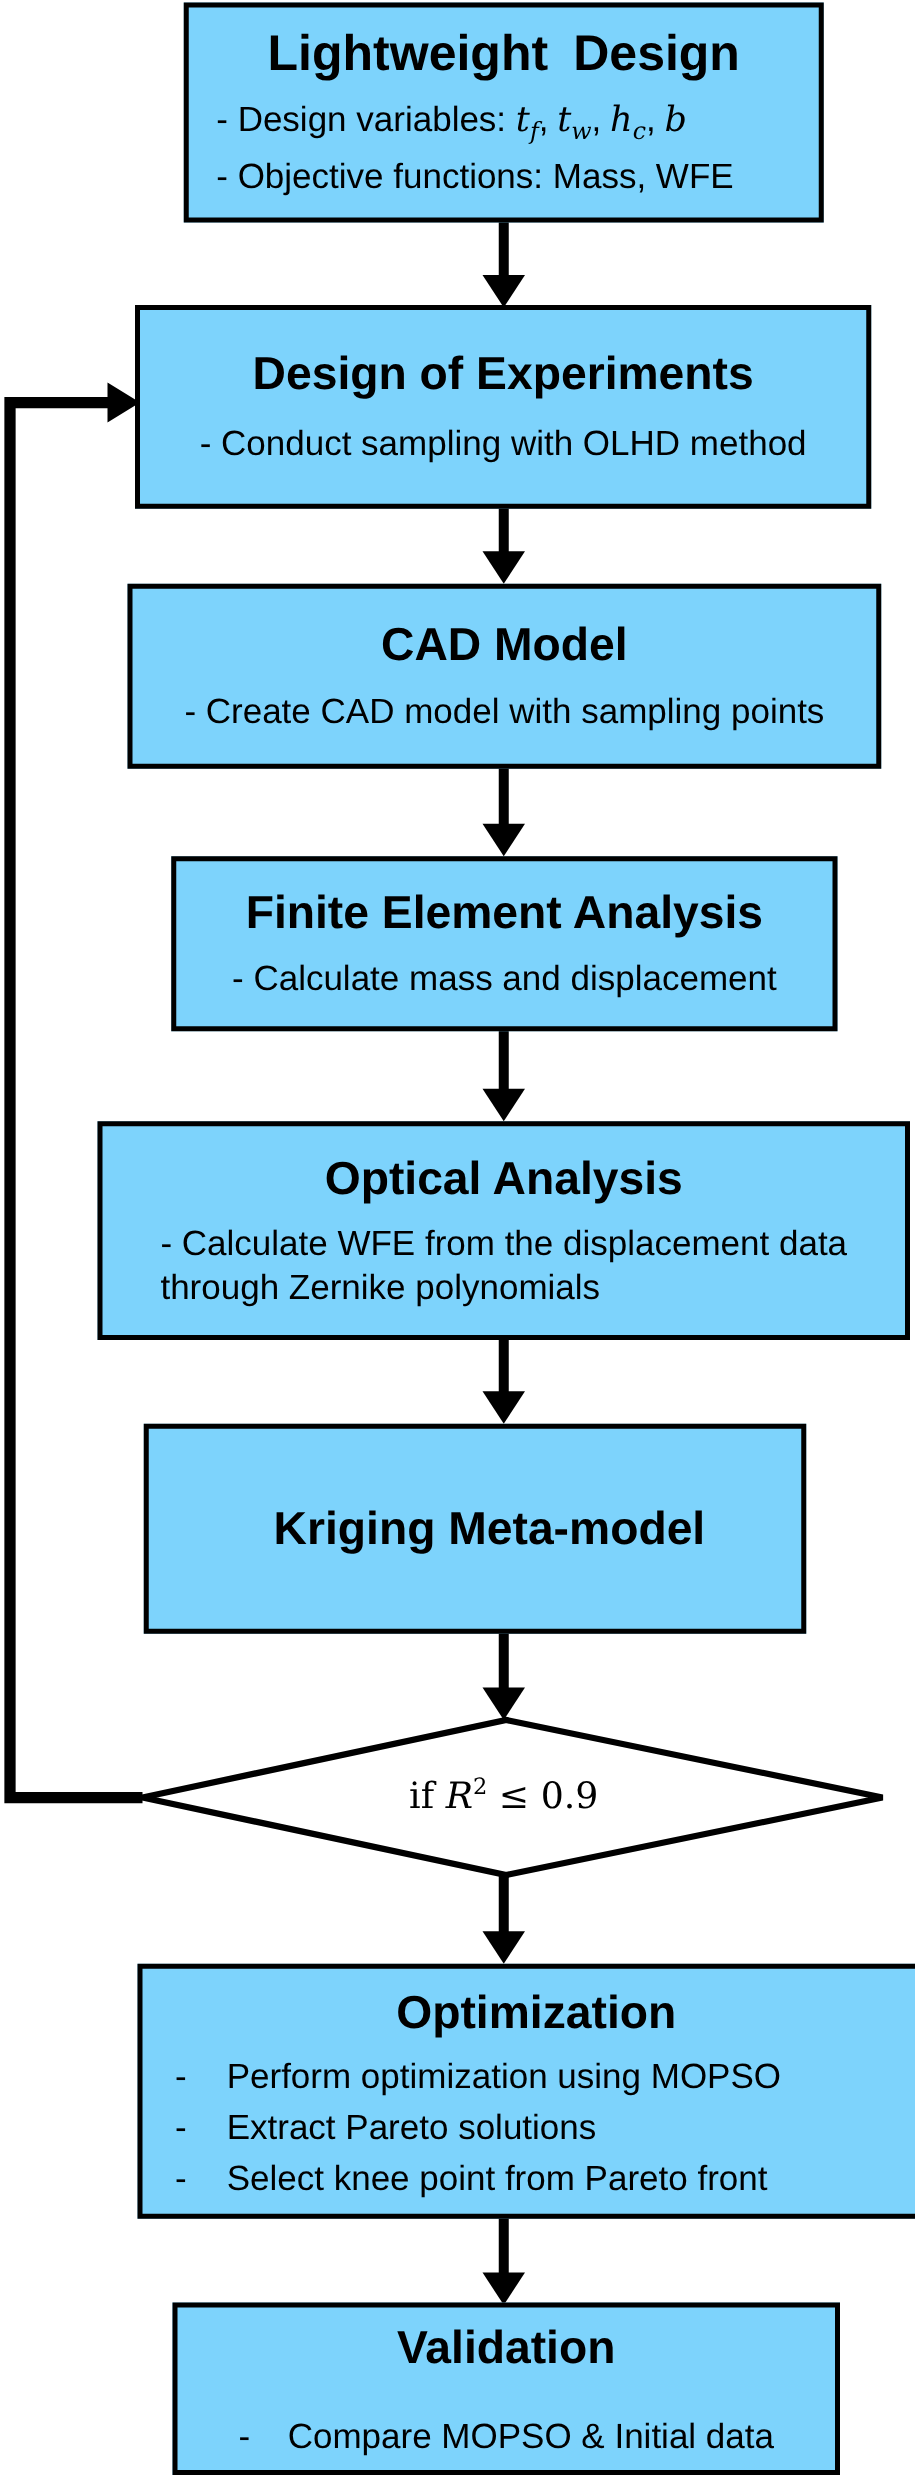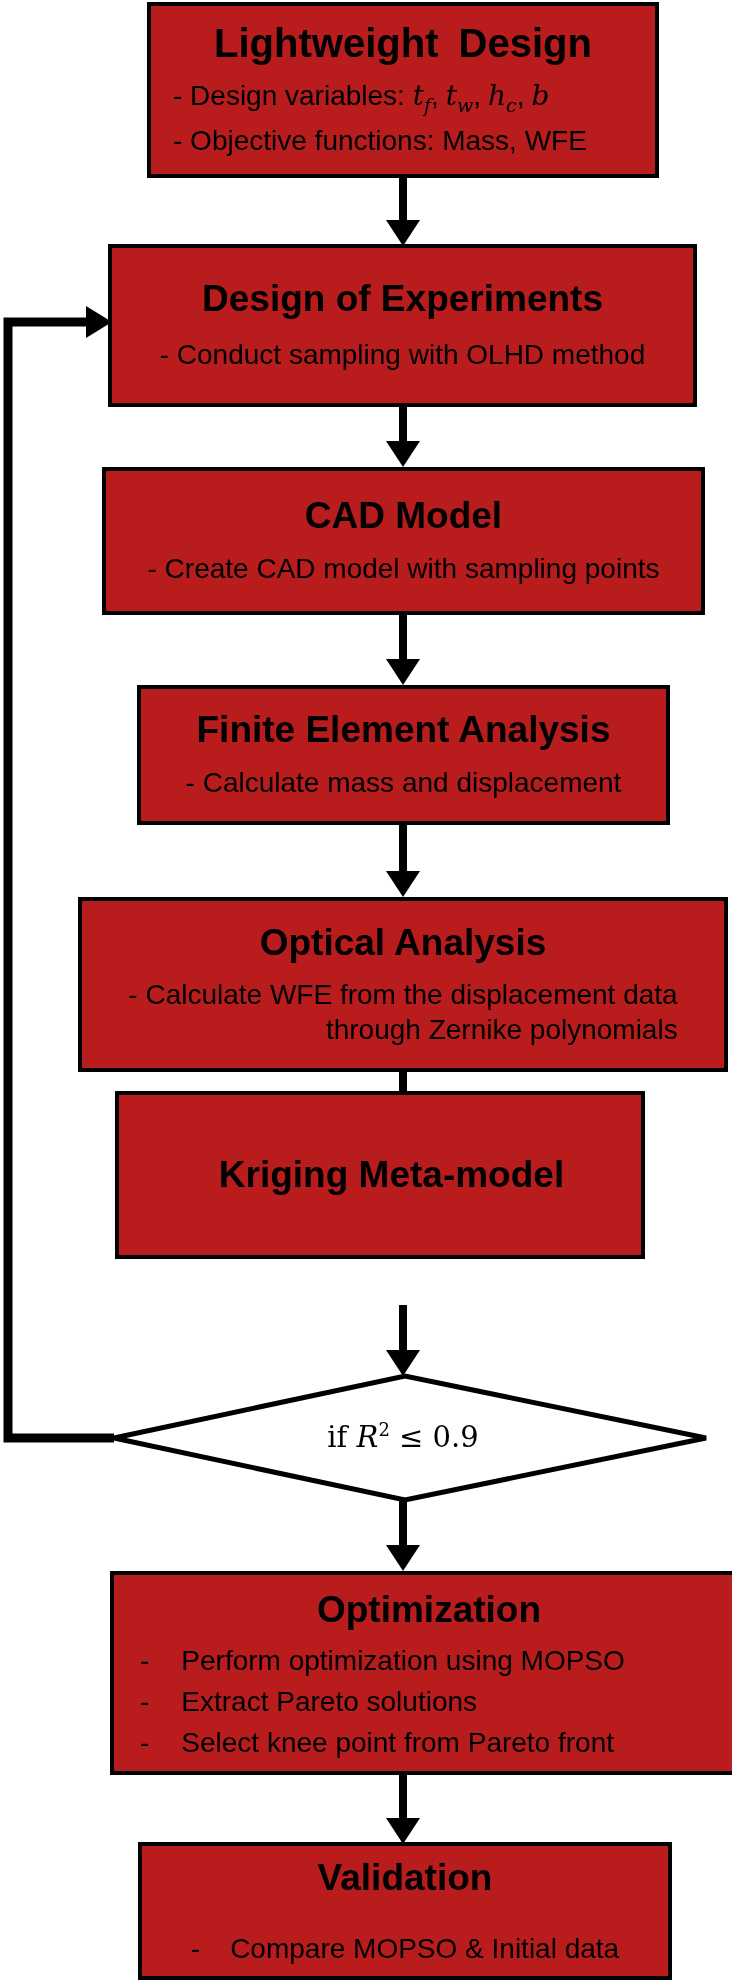--- a/index.html
+++ b/index.html
@@ -15,55 +15,55 @@
   svg.wires {
     position: absolute;
     left: 0; top: 0;
     width: 732px; height: 1984px;
     z-index: 1;
   }
   .box {
     position: absolute;
     box-sizing: border-box;
     border: 4px solid #000;
-    background: #b91c1c;
+    background: #7dd3fc;
     display: flex;
     flex-direction: column;
     align-items: center;
     justify-content: center;
     z-index: 2;
   }
   .box-title {
     font-weight: bold;
     font-size: 37px;
     line-height: 1.12;
     text-align: center;
     white-space: nowrap;
   }
   .bullet {
     font-size: 28px;
     line-height: 36px;
-    text-align: right;
+    text-align: left;
     white-space: nowrap;
   }
   
   .b-lightweight { left: 147px; top: 2px; width: 512px; height: 176px; }
   .b-lightweight .box-title { font-size: 40px; word-spacing: 9px; margin-bottom: 12px; }
   .b-lightweight .bullets { width: 100%; box-sizing: border-box; padding-left: 22px; text-align: left; }
   .b-lightweight .bullet { text-align: left; }
   .mvar { font-family: "DejaVu Serif", serif; font-style: italic; }
   .mvar sub { font-size: 19px; font-style: italic; }
   .msep { margin-right: 7px; }
   
   .b-doe      { left: 108px; top: 244px;  width: 589px; height: 163px; gap: 18px; }
   .b-cad      { left: 102px; top: 467px;  width: 603px; height: 148px; gap: 15px; }
   .b-fea      { left: 137px; top: 685px;  width: 533px; height: 140px; gap: 14px; }
   .b-optical  { left: 78px;  top: 897px;  width: 650px; height: 175px; gap: 14px; }
   .b-optical .bullet { line-height: 35px; }
-  .b-kriging  { left: 115px; top: 1091px; width: 530px; height: 168px; gap: 16px; padding-left: 23px; }
+  .b-kriging  { left: 115px; top: 1139px; width: 530px; height: 168px; gap: 16px; padding-left: 23px; }
   
   .b-opt { left: 110px; top: 1571px; width: 638px; height: 204px; padding-top: 6px; }
   .b-opt .box-title { margin-bottom: 10px; }
   .b-opt .bullets { align-self: stretch; padding-left: 26px; text-align: left; }
   .b-opt .bullet-row { display: flex; gap: 32px; font-size: 28px; line-height: 41px; white-space: nowrap; }
   
   .b-val { left: 138px; top: 1842px; width: 534px; height: 138px; gap: 34px; }
   .b-val .bullet-row { display: flex; gap: 30px; font-size: 28px; line-height: 32px; white-space: nowrap; }
   
   .decision-label {

